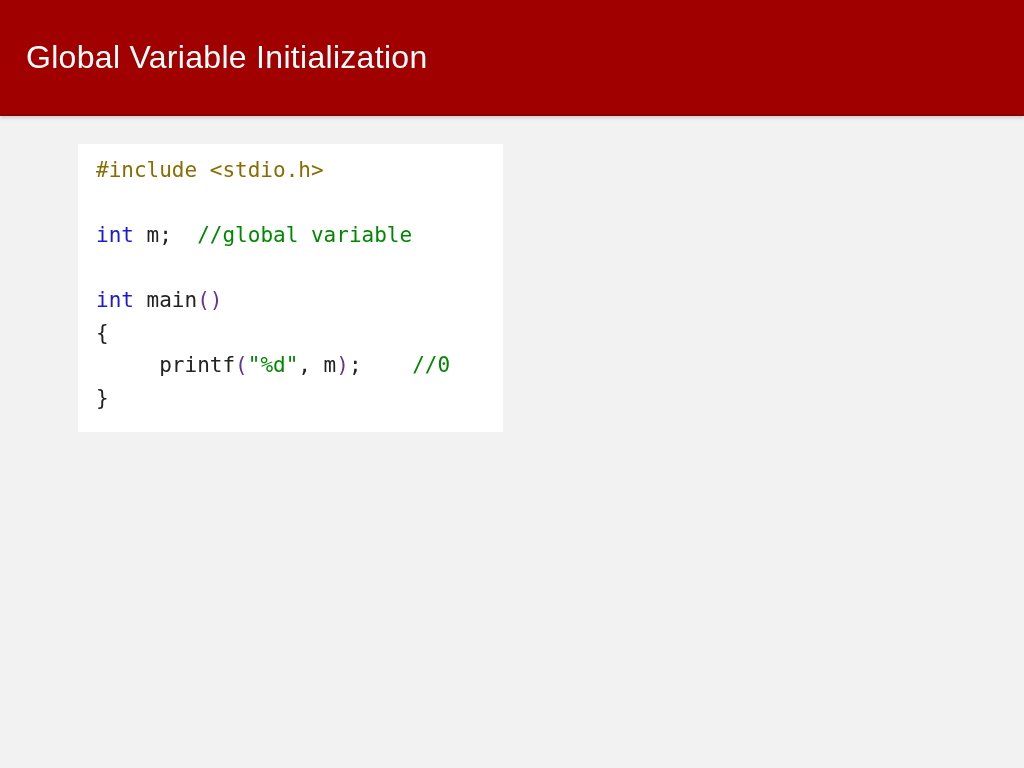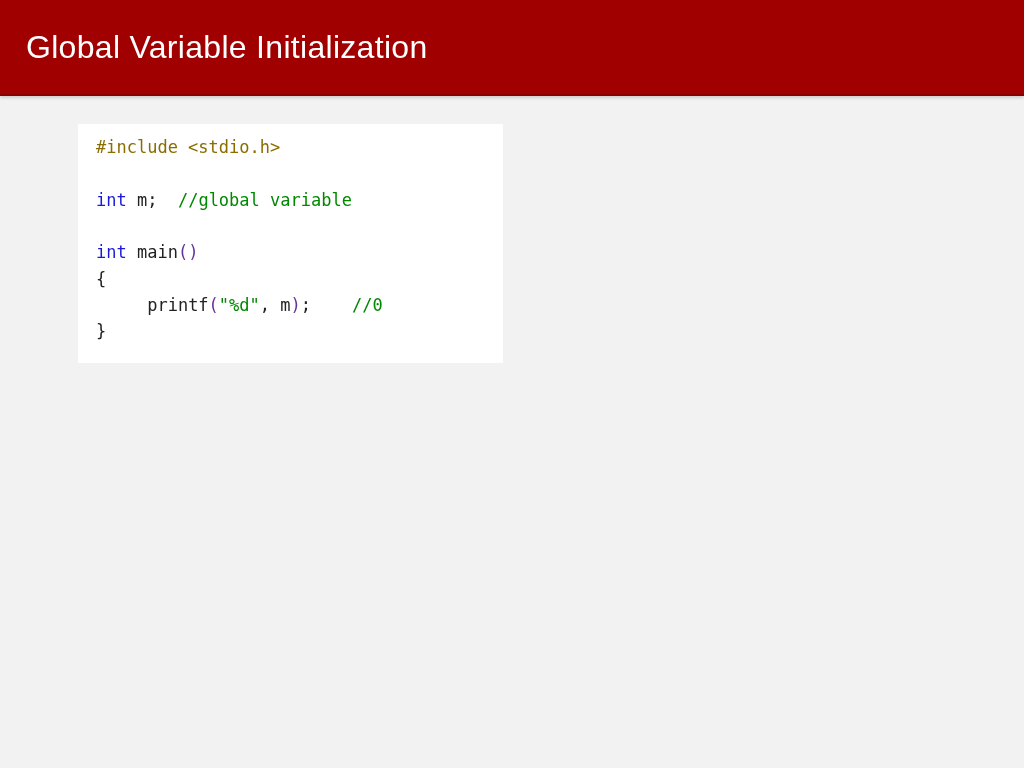--- a/index.html
+++ b/index.html
@@ -5,21 +5,21 @@
   * { margin: 0; padding: 0; box-sizing: border-box; }
   body {
     width: 1024px;
     height: 768px;
     background: #f2f2f2;
     font-family: "Segoe UI", "Helvetica Neue", Arial, sans-serif;
     overflow: hidden;
   }
   .header {
     background: #a00000;
-    height: 96px;
+    height: 116px;
     padding: 0 26px;
     display: flex;
     align-items: center;
     border-bottom: 2px solid #8a0000;
     box-shadow: 0 2px 3px rgba(0,0,0,0.15);
   }
   .header h1 {
     color: #fff;
     font-size: 32px;
     font-weight: 400;
@@ -32,21 +32,21 @@
     color: #a00000;
     font-size: 22px;
     font-weight: 400;
     margin-bottom: 42px;
   }
   .code-block {
     background: #ffffff;
     display: inline-block;
     padding: 10px 22px 18px 18px;
     font-family: "DejaVu Sans Mono", "Consolas", "Menlo", monospace;
-    font-size: 17px;
+    font-size: 21px;
     line-height: 1.55;
     color: #222;
     min-width: 425px;
   }
   .preproc { color: #8a6d00; }
   .kw { color: #1a1ad6; }
   .comment { color: #008800; }
   .str { color: #008800; }
   .paren { color: #663399; }
   .fn { color: #222; }

